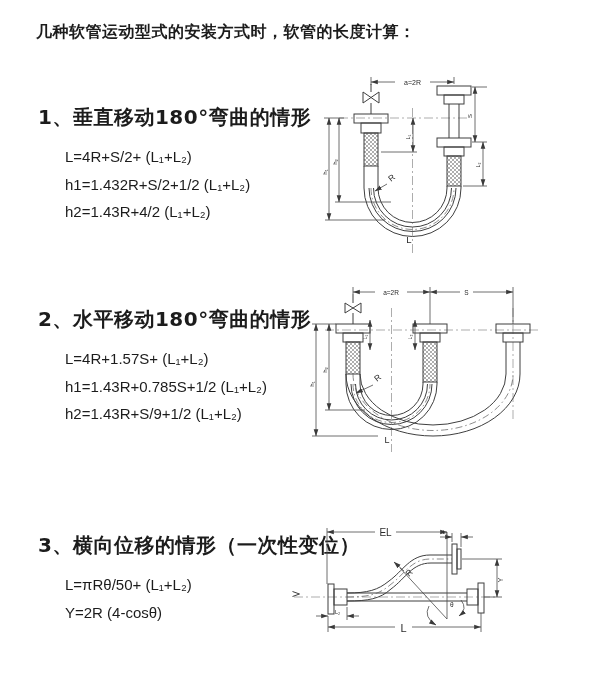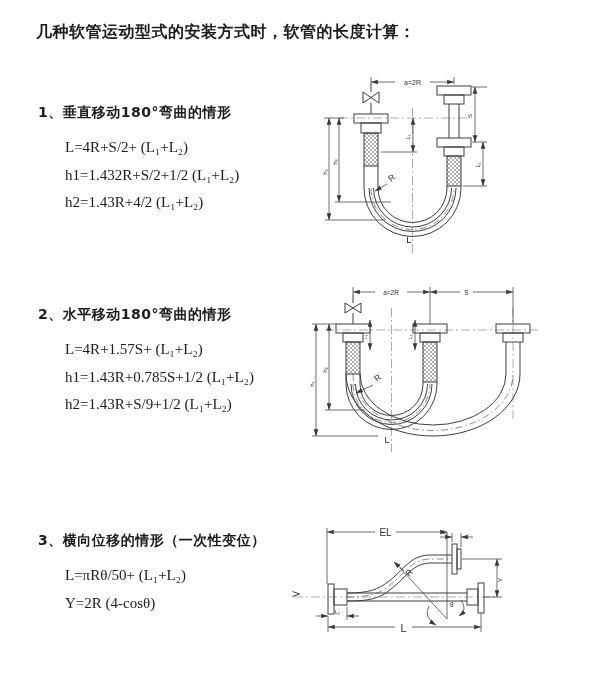--- a/index.html
+++ b/index.html
@@ -12,23 +12,23 @@
     overflow:hidden;
   }
   .title{
     position:absolute;left:36px;top:22px;
     font-size:16px;font-weight:bold;letter-spacing:0.5px;font-family:Liberation Serif, serif;
   }
   .section{position:absolute;left:38px;}
   .sec1{top:104px;}
   .sec2{top:306px;}
   .sec3{top:532px;}
-  .sec-heading{font-size:14px;font-weight:bold;letter-spacing:0.5px;white-space:nowrap;}
+  .sec-heading{font-size:20px;font-weight:bold;letter-spacing:0.5px;white-space:nowrap;}
   .formulas{margin-left:27px;margin-top:12px;}
-  .formula{font-size:15px;line-height:27.5px;white-space:nowrap;font-family:Liberation Serif, serif;}
+  .formula{font-size:15px;line-height:27.5px;white-space:nowrap;font-family:Liberation Sans, sans-serif;}
   .diagram{position:absolute;}
   .dg1{left:311px;top:70px;}
   .dg2{left:303px;top:280px;}
   .dg3{left:290px;top:504px;}
   svg{display:block;}
   svg text{font-family:"Liberation Sans","DejaVu Sans",sans-serif;fill:#2b2b2b;}
   .ol{stroke:#3f3f3f;stroke-width:1;fill:none;}
   .dim{stroke:#4a4a4a;stroke-width:0.8;fill:none;}
   .cl{stroke:#8a8a8a;stroke-width:0.7;fill:none;stroke-dasharray:9 3 2 3;}
   .dctr{stroke:#5a5a5a;stroke-width:0.7;fill:none;stroke-dasharray:7 3 1.5 3;}

